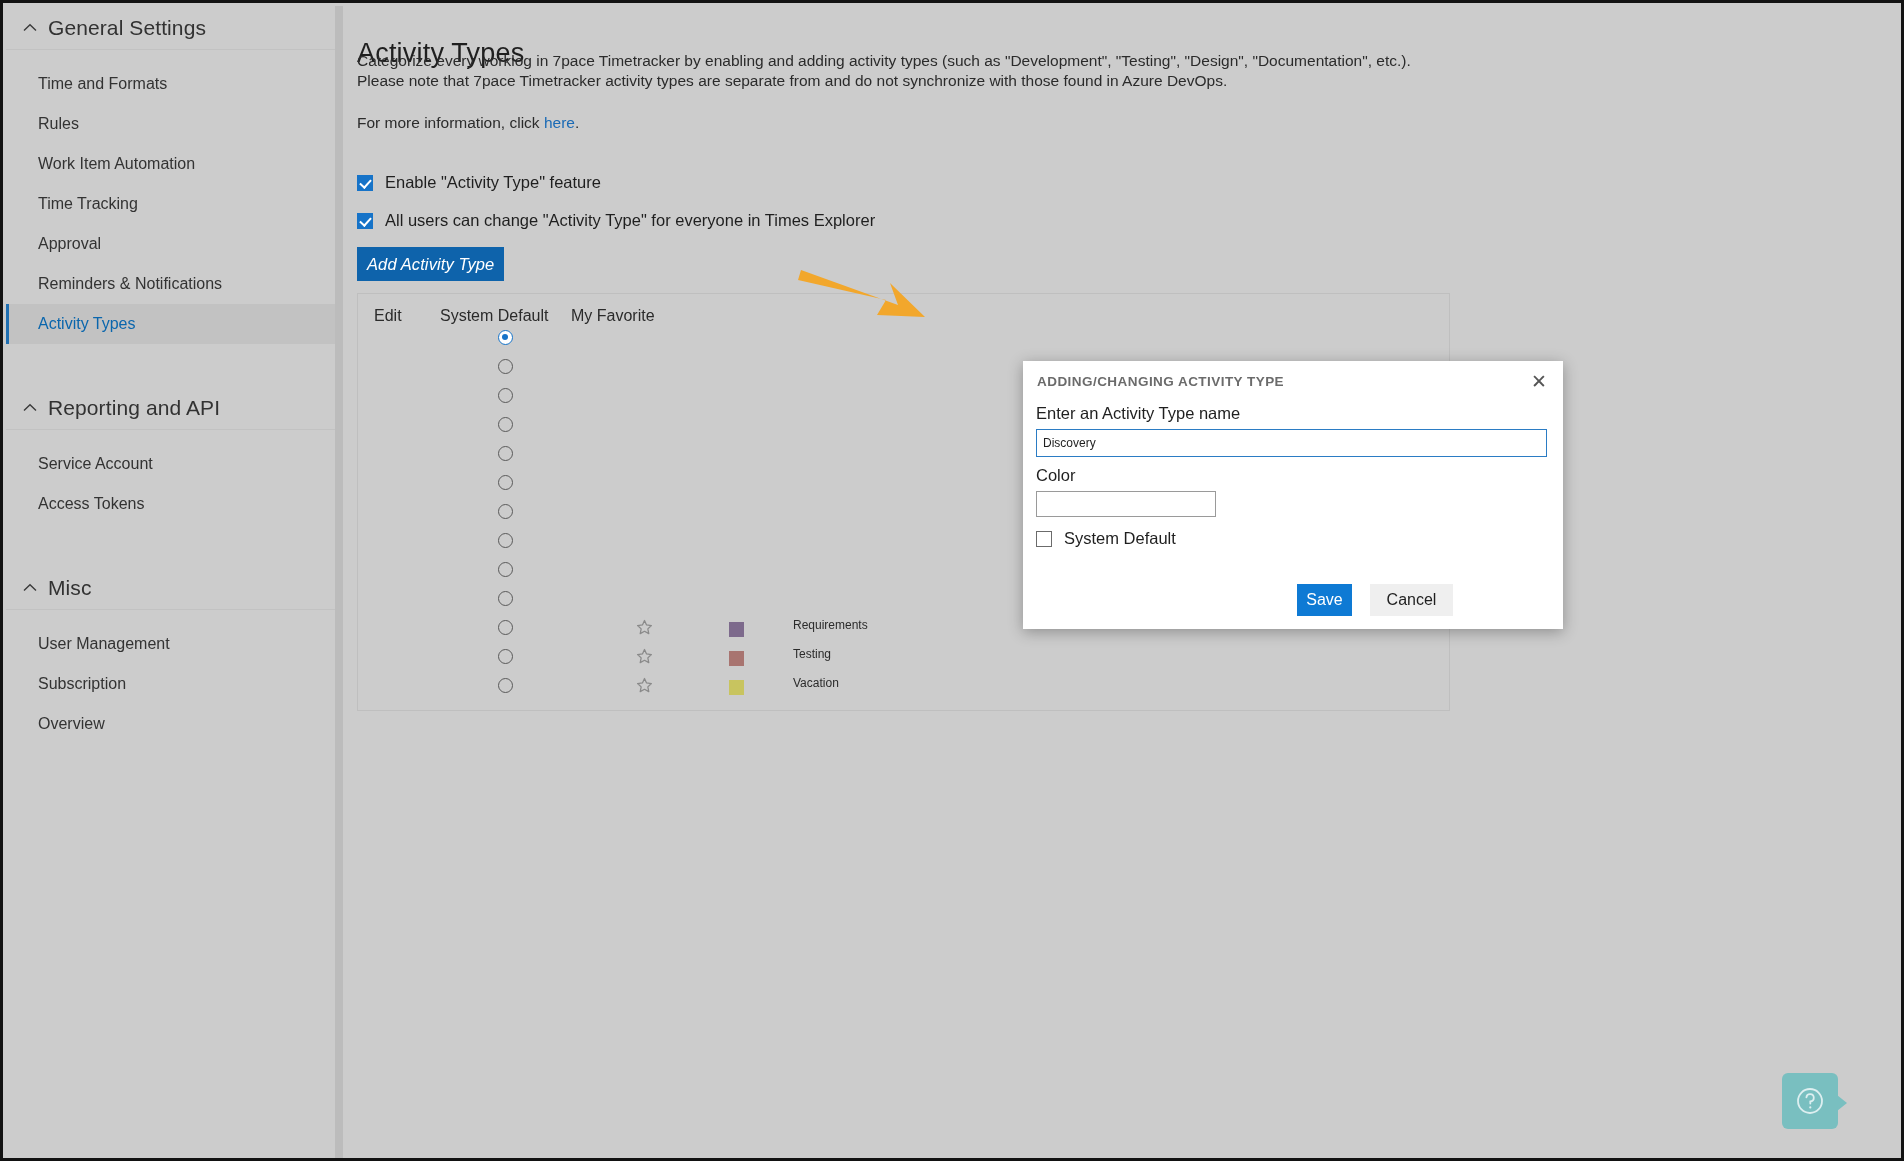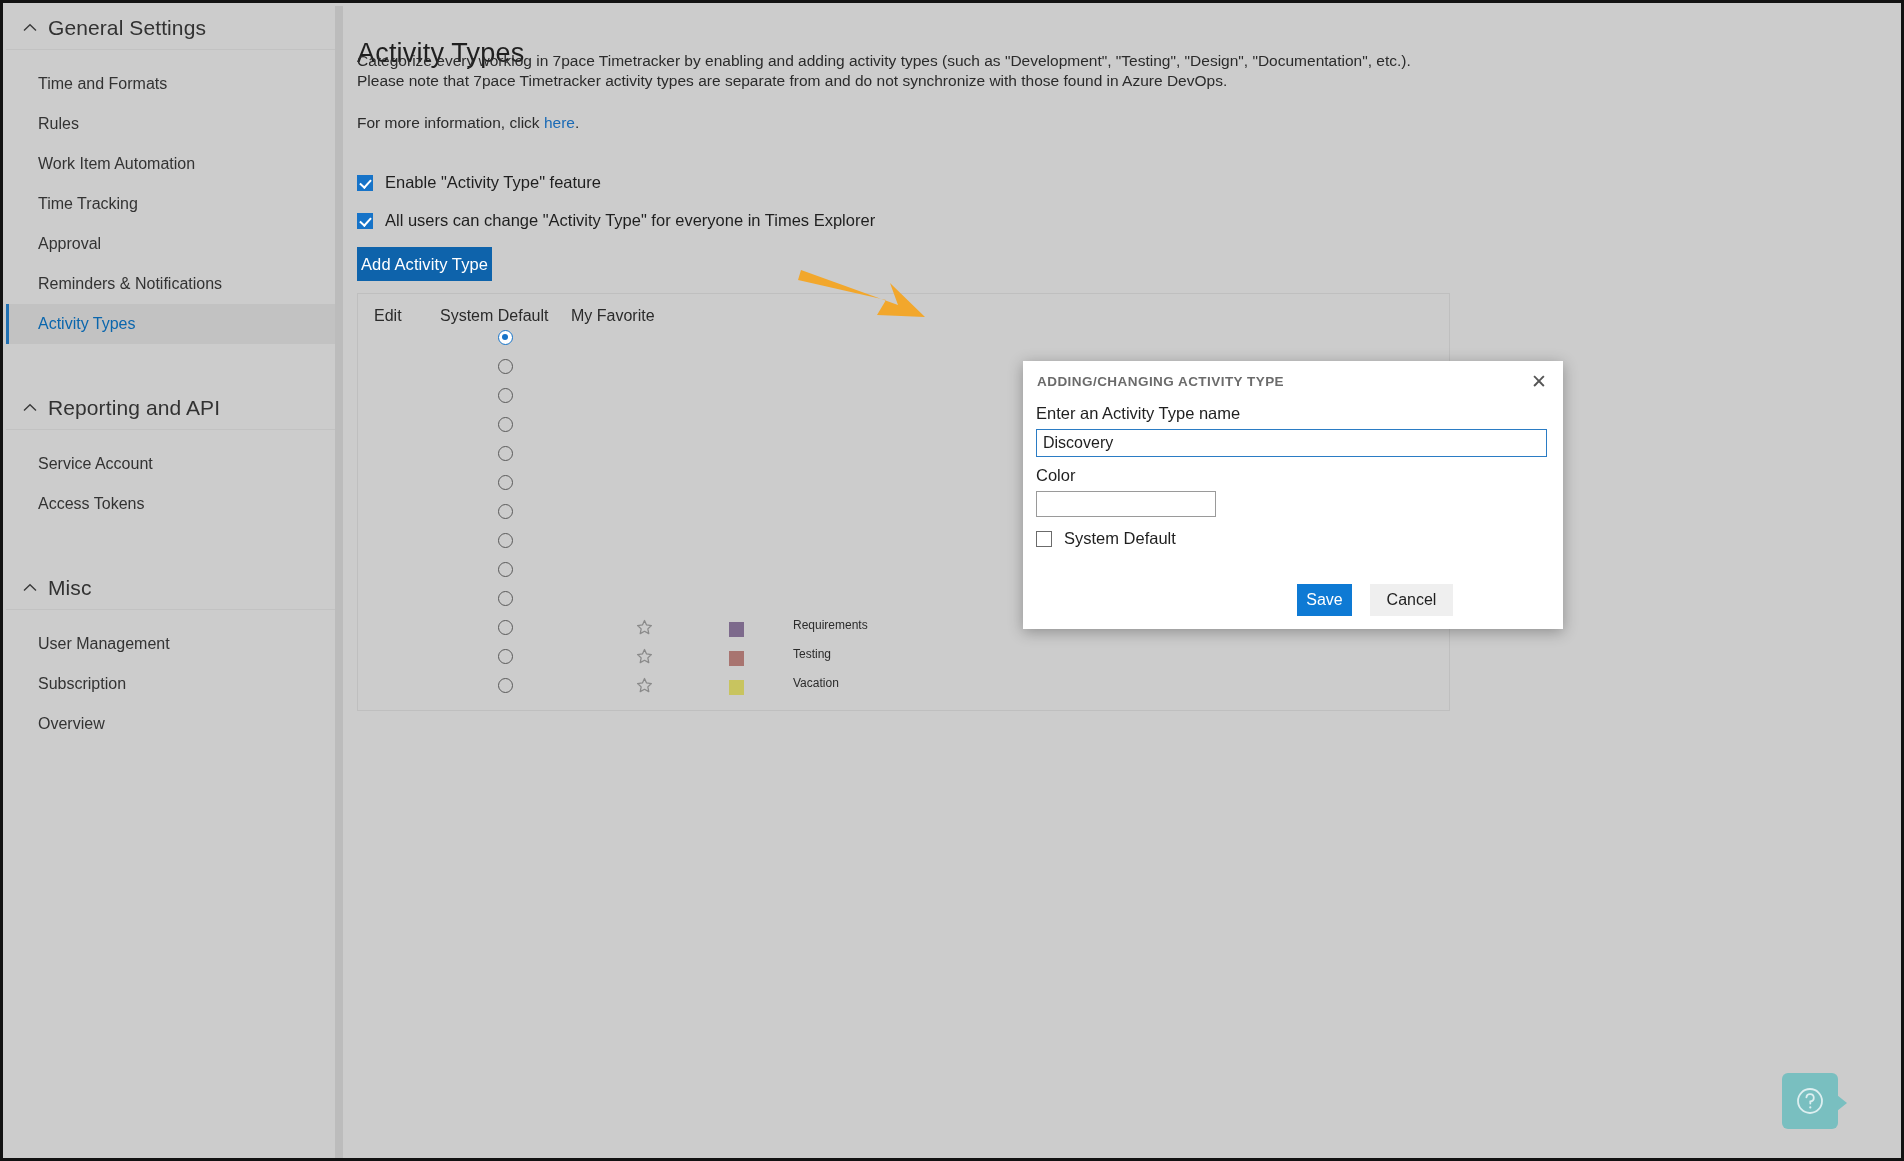--- a/index.html
+++ b/index.html
@@ -160,29 +160,30 @@
   .chk-box.unchecked {
     background: #ffffff;
     border: 1px solid #6b6b6b;
   }
 
   
   #add-btn {
     position: absolute;
     left: 14px; top: 241px;
     height: 34px;
-    padding: 0 4px;
+    padding: 0 10px;
     background: #0e63ab;
     color: #ffffff;
     border: none;
     font-size: 16.5px;
     font-family: "Liberation Sans", sans-serif;
     cursor: pointer;
     line-height: 34px;
     letter-spacing: .1px;
+    font-style: italic;
   }
 
   
   #table-panel {
     position: absolute;
     left: 14px; top: 287px;
     width: 1093px;
     height: 418px;
     box-sizing: border-box;
     border: 1px solid #bfbfbf;
@@ -295,21 +296,21 @@
   }
   #lbl-name { top: 43px; }
   #lbl-color { top: 105px; }
   #name-input {
     position: absolute;
     left: 13px; top: 68px;
     width: 511px; height: 28px;
     box-sizing: border-box;
     border: 1px solid #2b7cc4;
     background: #ffffff;
-    font-size: 16px;
+    font-size: 12px;
     font-family: "Liberation Sans", sans-serif;
     color: #1f1f1f;
     padding: 0 6px;
     outline: none;
   }
   #color-input {
     position: absolute;
     left: 13px; top: 130px;
     width: 180px; height: 26px;
     box-sizing: border-box;

